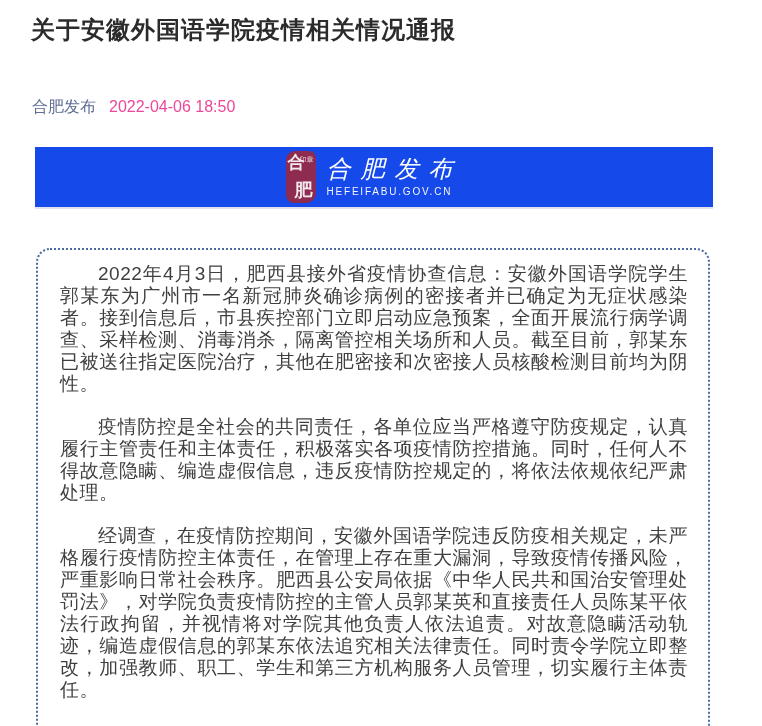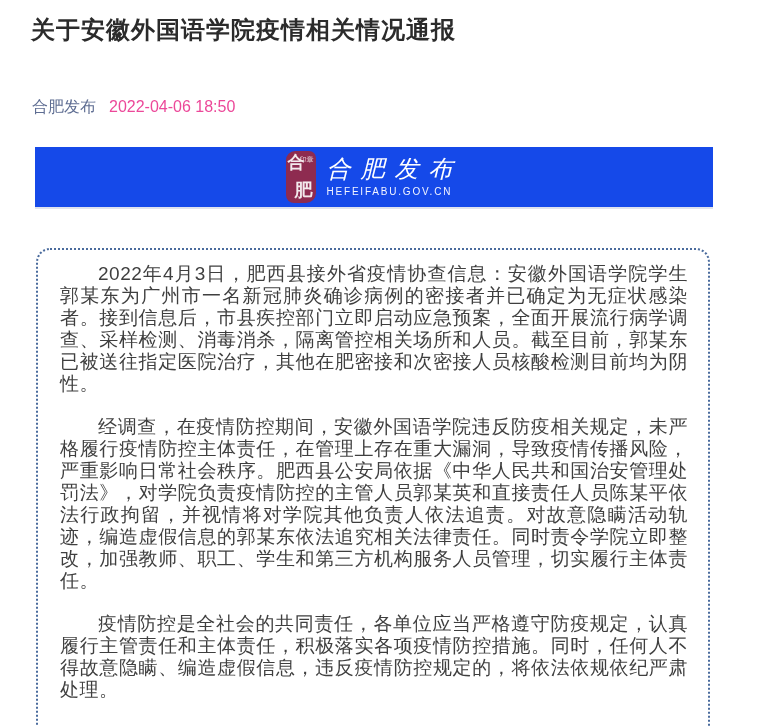--- a/index.html
+++ b/index.html
@@ -136,21 +136,21 @@
       <span class="seal-bottom">肥</span>
     </div>
     <div class="brand-block">
       <div class="brand-name">合肥发布</div>
       <div class="brand-domain">HEFEIFABU.GOV.CN</div>
     </div>
   </div>
 
   <div class="notice-box">
     <p>2022年4月3日，肥西县接外省疫情协查信息：安徽外国语学院学生郭某东为广州市一名新冠肺炎确诊病例的密接者并已确定为无症状感染者。接到信息后，市县疾控部门立即启动应急预案，全面开展流行病学调查、采样检测、消毒消杀，隔离管控相关场所和人员。截至目前，郭某东已被送往指定医院治疗，其他在肥密接和次密接人员核酸检测目前均为阴性。</p>
+    <p>疫情防控是全社会的共同责任，各单位应当严格遵守防疫规定，认真履行主管责任和主体责任，积极落实各项疫情防控措施。同时，任何人不得故意隐瞒、编造虚假信息，违反疫情防控规定的，将依法依规依纪严肃处理。</p>
     <p>经调查，在疫情防控期间，安徽外国语学院违反防疫相关规定，未严格履行疫情防控主体责任，在管理上存在重大漏洞，导致疫情传播风险，严重影响日常社会秩序。肥西县公安局依据《中华人民共和国治安管理处罚法》，对学院负责疫情防控的主管人员郭某英和直接责任人员陈某平依法行政拘留，并视情将对学院其他负责人依法追责。对故意隐瞒活动轨迹，编造虚假信息的郭某东依法追究相关法律责任。同时责令学院立即整改，加强教师、职工、学生和第三方机构服务人员管理，切实履行主体责任。</p>
-    <p>疫情防控是全社会的共同责任，各单位应当严格遵守防疫规定，认真履行主管责任和主体责任，积极落实各项疫情防控措施。同时，任何人不得故意隐瞒、编造虚假信息，违反疫情防控规定的，将依法依规依纪严肃处理。</p>
 
     <div class="signature">
       <div>肥西县新冠肺炎疫情防控指挥部</div>
     </div>
   </div>
 
 </div>
 
 </body></html>

